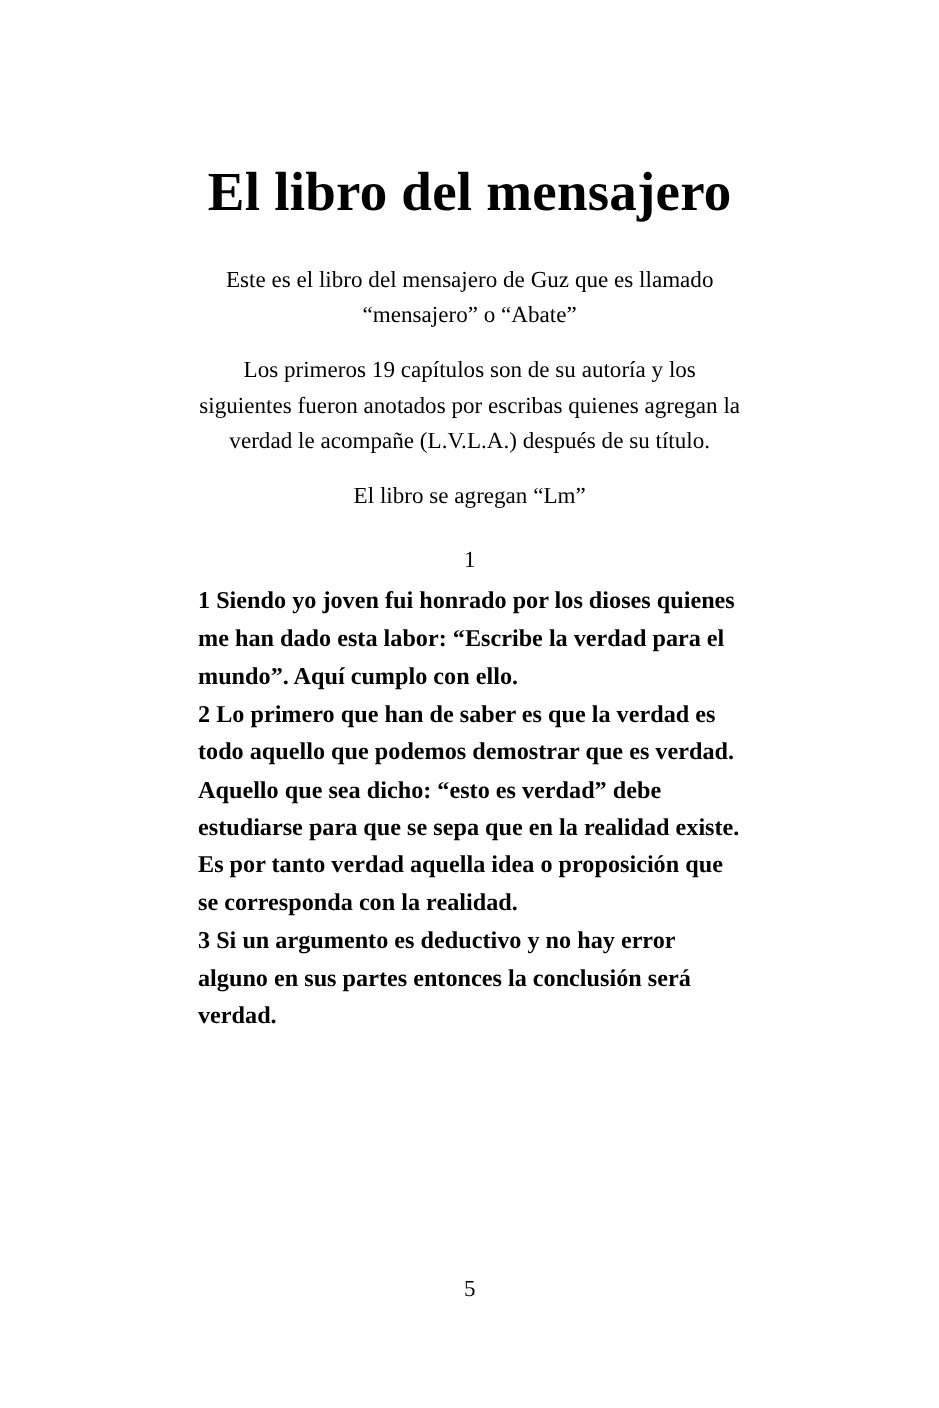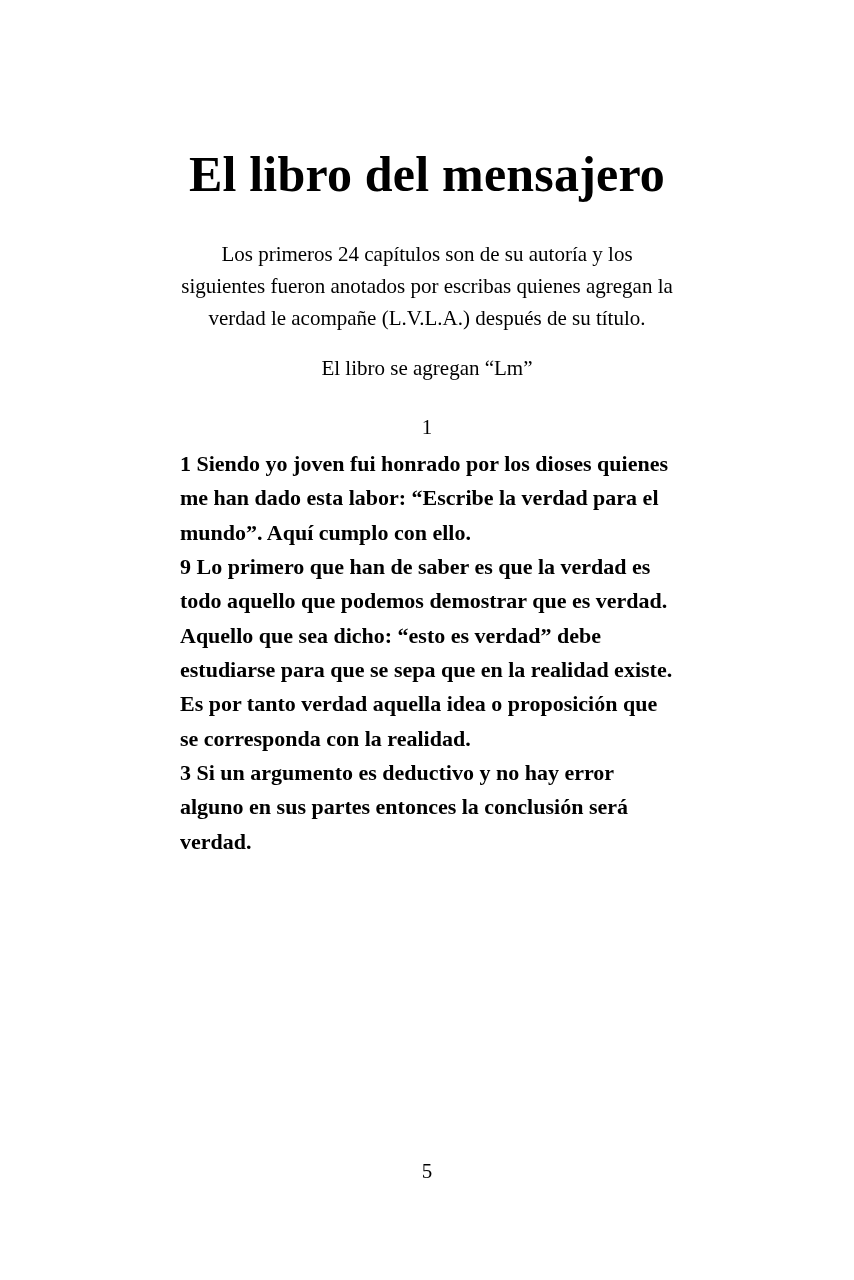--- a/index.html
+++ b/index.html
@@ -72,27 +72,28 @@
   }
 </style>
 </head>
 <body>
 
 <div class="page">
 
   <h1 class="title">El libro del mensajero</h1>
 
   <div class="subtitle-block">
-    <p>Los primeros 24 capítulos son de su autoría y los siguientes fueron anotados por escribas quienes agregan la verdad le acompañe (L.V.L.A.) después de su título.</p>
+    <p class="sub-narrow">Este es el libro del mensajero de Guz que es llamado “mensajero” o “Abate”</p>
+    <p>Los primeros 19 capítulos son de su autoría y los siguientes fueron anotados por escribas quienes agregan la verdad le acompañe (L.V.L.A.) después de su título.</p>
     <p class="tight">El libro se agregan “Lm”</p>
   </div>
 
   <p class="chapter-number">1</p>
 
   <div class="body-text">
     <p>1 Siendo yo joven fui honrado por los dioses quienes me han dado esta labor: “Escribe la verdad para el mundo”. Aquí cumplo con ello.</p>
-    <p>9 Lo primero que han de saber es que la verdad es todo aquello que podemos demostrar que es verdad. Aquello que sea dicho: “esto es verdad” debe estudiarse para que se sepa que en la realidad existe. Es por tanto verdad aquella idea o proposición que se corresponda con la realidad.</p>
+    <p>2 Lo primero que han de saber es que la verdad es todo aquello que podemos demostrar que es verdad. Aquello que sea dicho: “esto es verdad” debe estudiarse para que se sepa que en la realidad existe. Es por tanto verdad aquella idea o proposición que se corresponda con la realidad.</p>
     <p>3 Si un argumento es deductivo y no hay error alguno en sus partes entonces la conclusión será verdad.</p>
   </div>
 
   <div class="folio">5</div>
 
 </div>
 
 </body></html>

